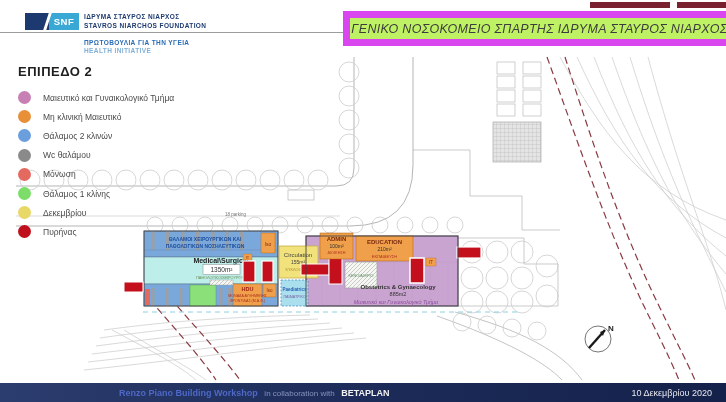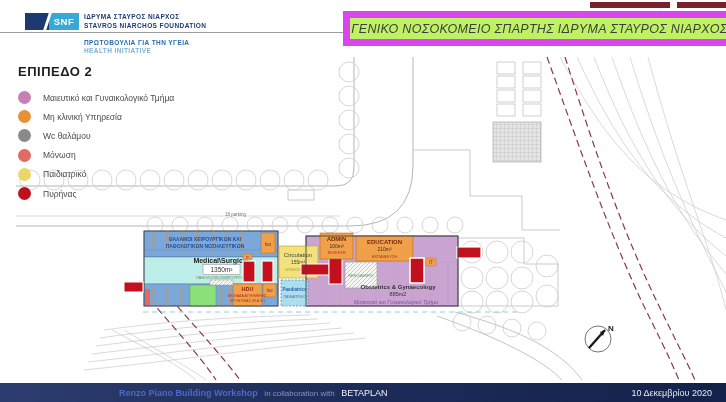--- a/index.html
+++ b/index.html
@@ -34,21 +34,21 @@
   
   .plan{position:absolute;left:0;top:0;z-index:1;}
   svg text{font-family:"Liberation Sans",sans-serif;}
   
   .footer{position:absolute;left:0;bottom:0;width:726px;height:19px;z-index:4;
       background:linear-gradient(90deg,#2b3d6e 0%,#1b2a57 55%,#14214a 100%);
       display:flex;align-items:center;justify-content:space-between;box-sizing:border-box;
       padding:0 14px 0 75px;font-size:9px;white-space:nowrap;}
   .firm{color:#4d68c6;font-weight:bold;margin-left:44px;}
   .collab{color:#8594bd;font-size:8px;margin:0 4px;}
-  .partner{color:#f2f2f2;font-weight:normal;}
+  .partner{color:#f2f2f2;font-weight:bold;}
   .date{color:#e8e8ee;font-size:9px;}
 </style>
 </head>
 <body>
 
 <div class="slide">
 
   <div class="topbar a"></div>
   <div class="topbar b"></div>
   <div class="hrule"></div>
@@ -66,33 +66,41 @@
   <div class="title-box">ΓΕΝΙΚΟ ΝΟΣΟΚΟΜΕΙΟ ΣΠΑΡΤΗΣ ΙΔΡΥΜΑ ΣΤΑΥΡΟΣ ΝΙΑΡΧΟΣ</div>
 
   <div class="legend-title">ΕΠΙΠΕΔΟ 2</div>
   <div class="legend">
     <div class="legend-item">
       <span class="dot" style="background: rgb(199, 127, 180);"></span>
       <span class="legend-label">Μαιευτικό και Γυναικολογικό Τμήμα</span>
     </div>
     <div class="legend-item">
       <span class="dot" style="background: rgb(232, 144, 56);"></span>
-      <span class="legend-label">Μη κλινική Υπηρεσία</span>
+      <span class="legend-label">Μη κλινική Μαιευτικό</span>
+    </div>
+    <div class="legend-item">
+      <span class="dot" style="background: rgb(106, 158, 220);"></span>
+      <span class="legend-label">Θάλαμος 2 κλινών</span>
     </div>
     <div class="legend-item">
       <span class="dot" style="background: rgb(138, 138, 138);"></span>
       <span class="legend-label">Wc θαλάμου</span>
     </div>
     <div class="legend-item">
       <span class="dot" style="background: rgb(228, 105, 95);"></span>
       <span class="legend-label">Μόνωση</span>
     </div>
     <div class="legend-item">
+      <span class="dot" style="background: rgb(124, 221, 106);"></span>
+      <span class="legend-label">Θάλαμος 1 κλίνης</span>
+    </div>
+    <div class="legend-item">
       <span class="dot" style="background: rgb(232, 216, 103);"></span>
-      <span class="legend-label">Παιδιατρικό</span>
+      <span class="legend-label">Δεκεμβρίου</span>
     </div>
     <div class="legend-item">
       <span class="dot" style="background: rgb(192, 15, 29);"></span>
       <span class="legend-label">Πυρήνας</span>
     </div>
   </div>
 
   <svg class="plan" width="726" height="402" viewBox="0 0 726 402">
     <defs>
       <pattern id="hatchGrid" width="4" height="4" patternUnits="userSpaceOnUse">

